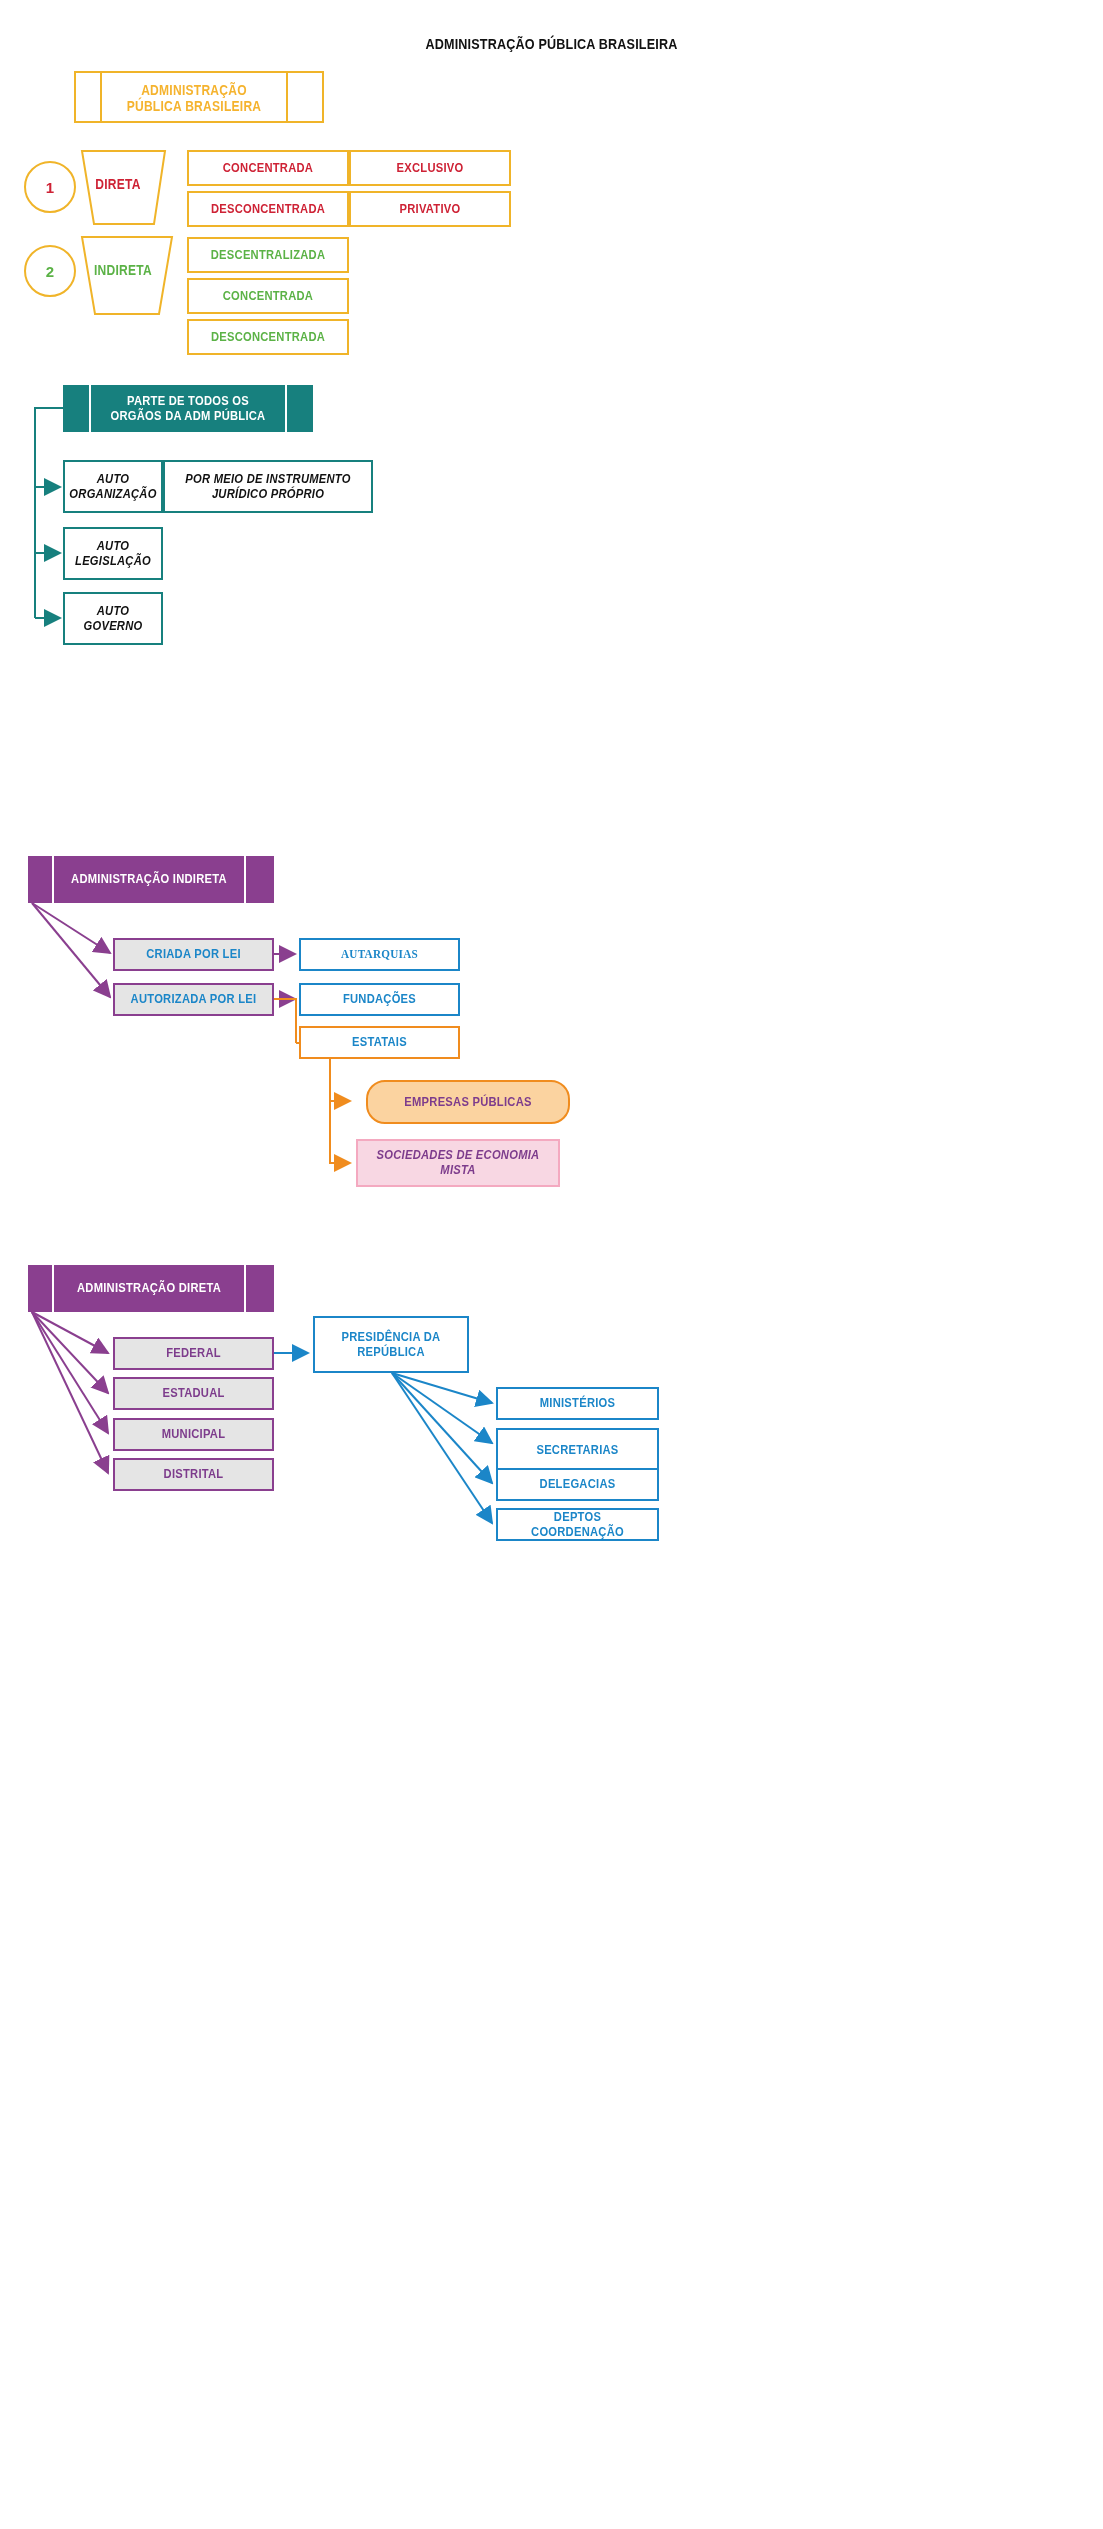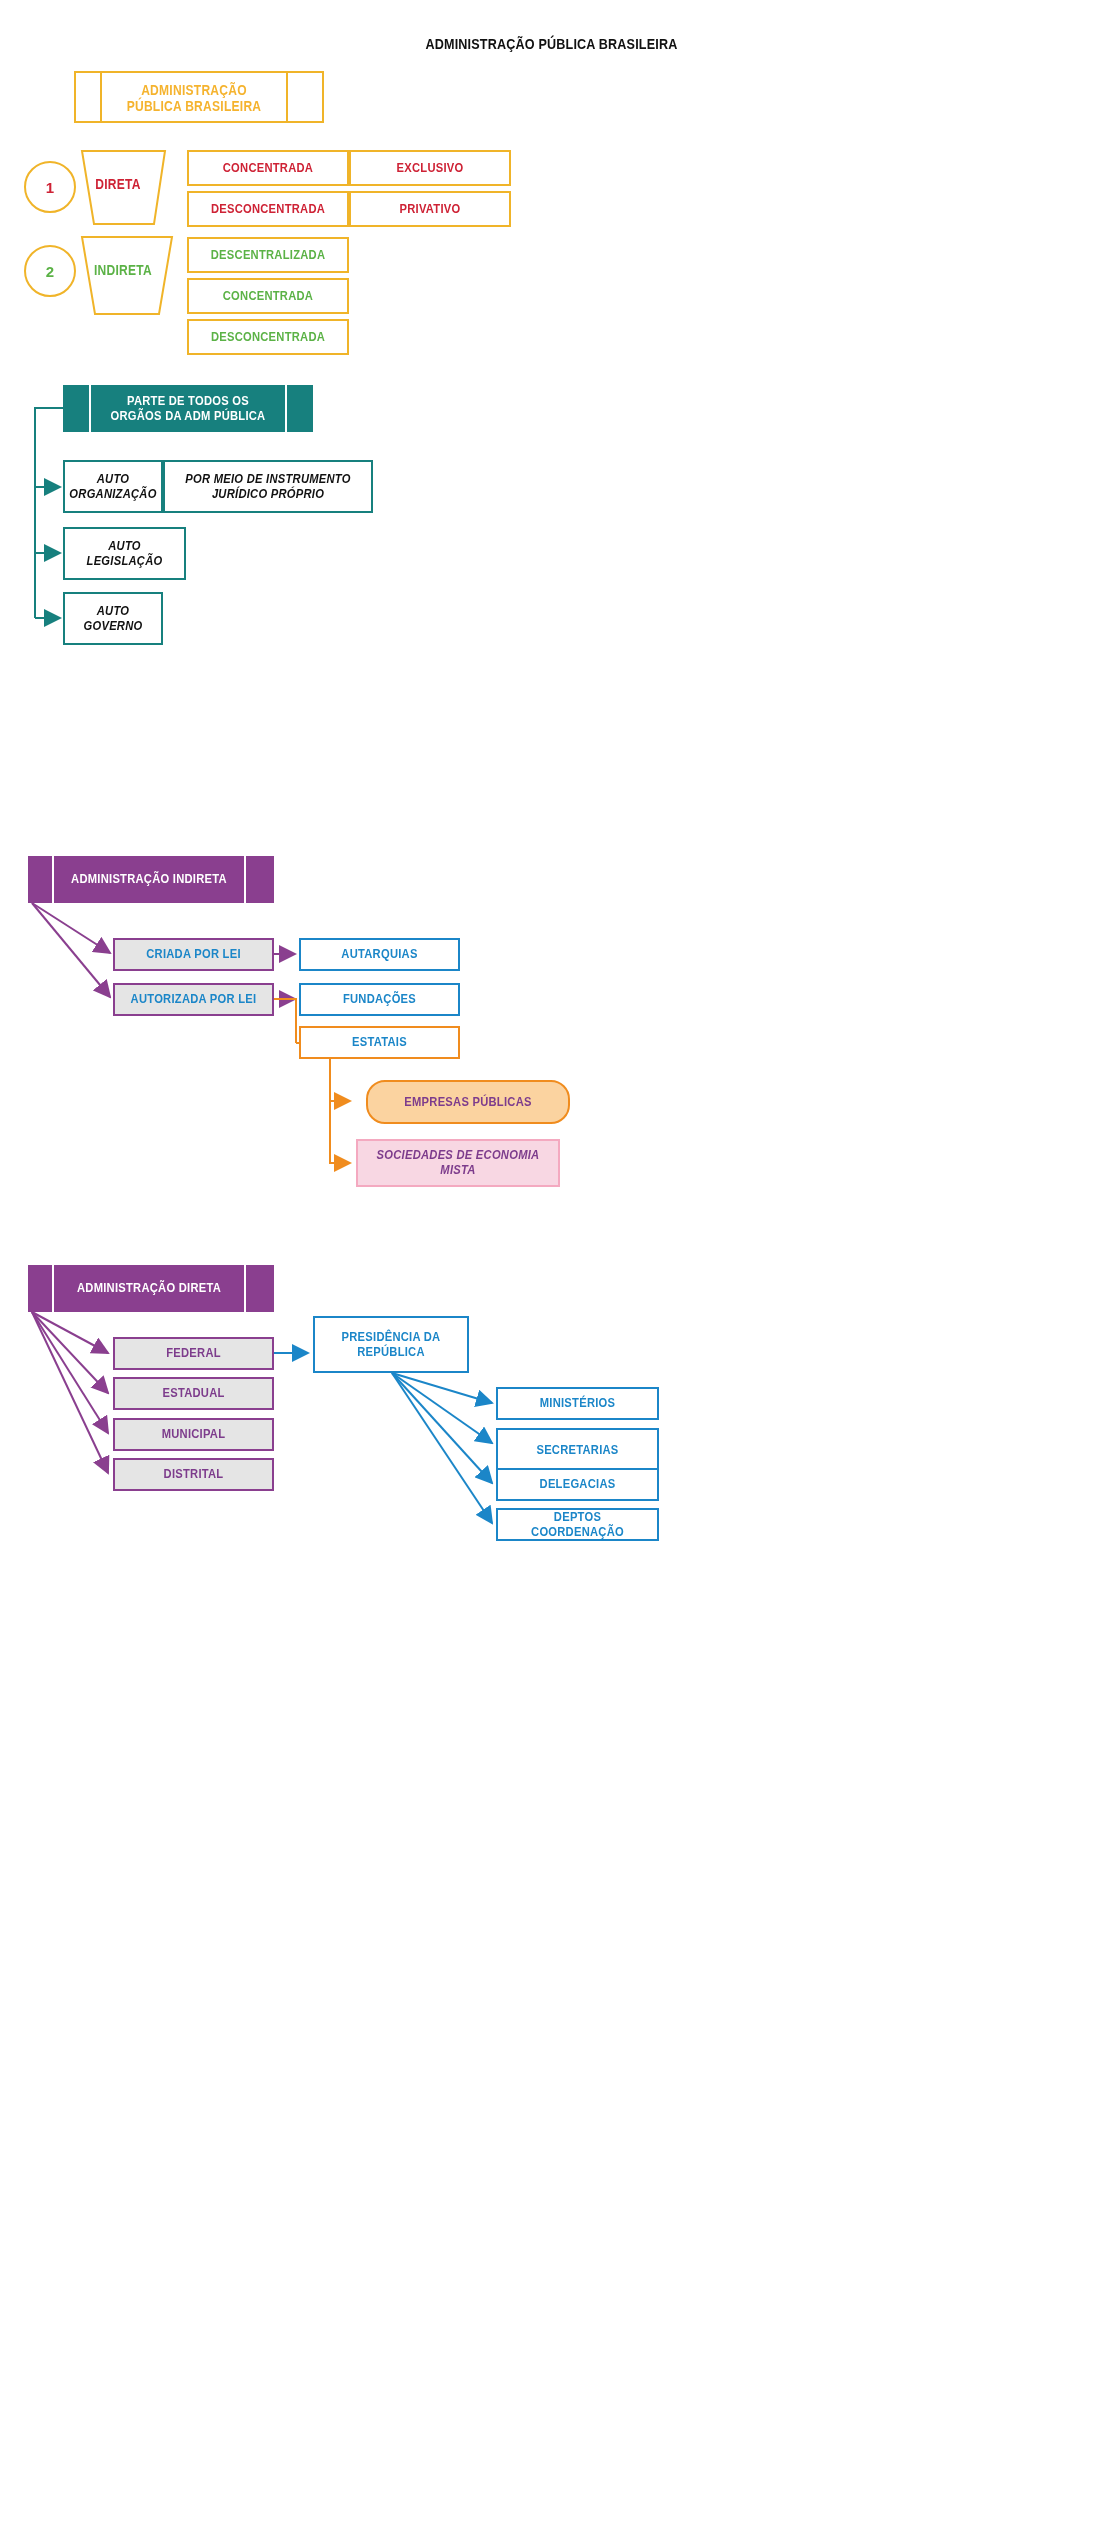--- a/index.html
+++ b/index.html
@@ -233,42 +233,42 @@
     <div class="node txt-white" style="left:28px; top:0; right:28px; height:47px; font-size:13px;">PARTE DE TODOS OS ORGÃOS DA ADM PÚBLICA</div>
   </div>
 
   <div class="tealbox" style="left:63px; top:460px; width:100px; height:53px;">
     <div class="node txt-dark" style="inset:0; font-size:13px;">AUTO ORGANIZAÇÃO</div>
   </div>
   <div class="tealbox" style="left:163px; top:460px; width:210px; height:53px;">
     <div class="node txt-dark" style="inset:0; font-size:13px;">POR MEIO DE INSTRUMENTO JURÍDICO PRÓPRIO</div>
   </div>
 
-  <div class="tealbox" style="left:63px; top:527px; width:123px; height:53px;">
+  <div class="tealbox" style="left:63px; top:527px; width:100px; height:53px;">
     <div class="node txt-dark" style="inset:0; font-size:13px;">AUTO LEGISLAÇÃO</div>
   </div>
 
   <div class="tealbox" style="left:63px; top:592px; width:100px; height:53px;">
     <div class="node txt-dark" style="inset:0; font-size:13px;">AUTO GOVERNO</div>
   </div>
 
   <div class="purplebar" style="left:28px; top:856px; width:246px; height:47px;">
     <div class="sep" style="left:24px;"></div>
     <div class="sep" style="right:28px;"></div>
     <div class="node txt-white" style="left:26px; top:0; right:30px; height:47px; font-size:13px;">ADMINISTRAÇÃO INDIRETA</div>
   </div>
 
   <div class="purplebox" style="left:113px; top:938px; width:161px; height:33px;">
     <div class="node txt-blue" style="inset:0; font-size:13px;">CRIADA POR LEI</div>
   </div>
   <div class="purplebox" style="left:113px; top:983px; width:161px; height:33px;">
     <div class="node txt-blue" style="inset:0; font-size:13px;">AUTORIZADA POR LEI</div>
   </div>
 
-  <div class="bluebox" style="left:299px; top:938px; width:161px; height:33px;">
+  <div class="bluebox" style="left:299px; top:938px; width:161px; height:33px;font-family:Liberation Serif, serif;">
     <div class="node txt-blue" style="inset:0; font-size:13px;">AUTARQUIAS</div>
   </div>
   <div class="bluebox" style="left:299px; top:983px; width:161px; height:33px;">
     <div class="node txt-blue" style="inset:0; font-size:13px;">FUNDAÇÕES</div>
   </div>
   <div class="orangebox" style="left:299px; top:1026px; width:161px; height:33px;">
     <div class="node txt-blue" style="inset:0; font-size:13px;">ESTATAIS</div>
   </div>
 
   <div class="orangefill" style="left:366px; top:1080px; width:204px; height:44px;border-radius:19px;">

